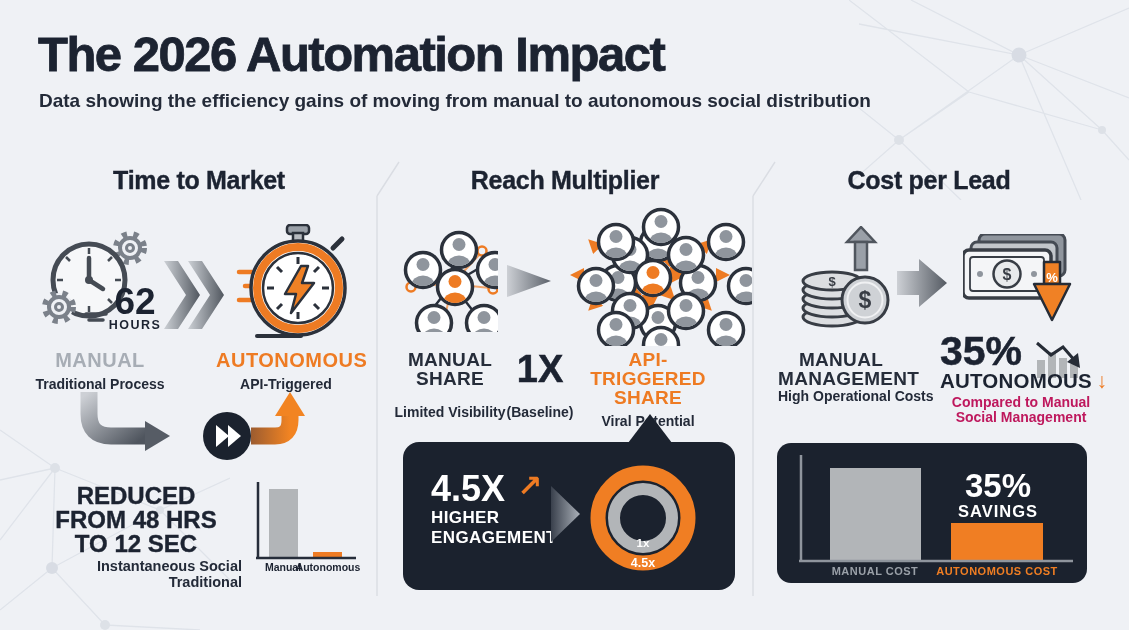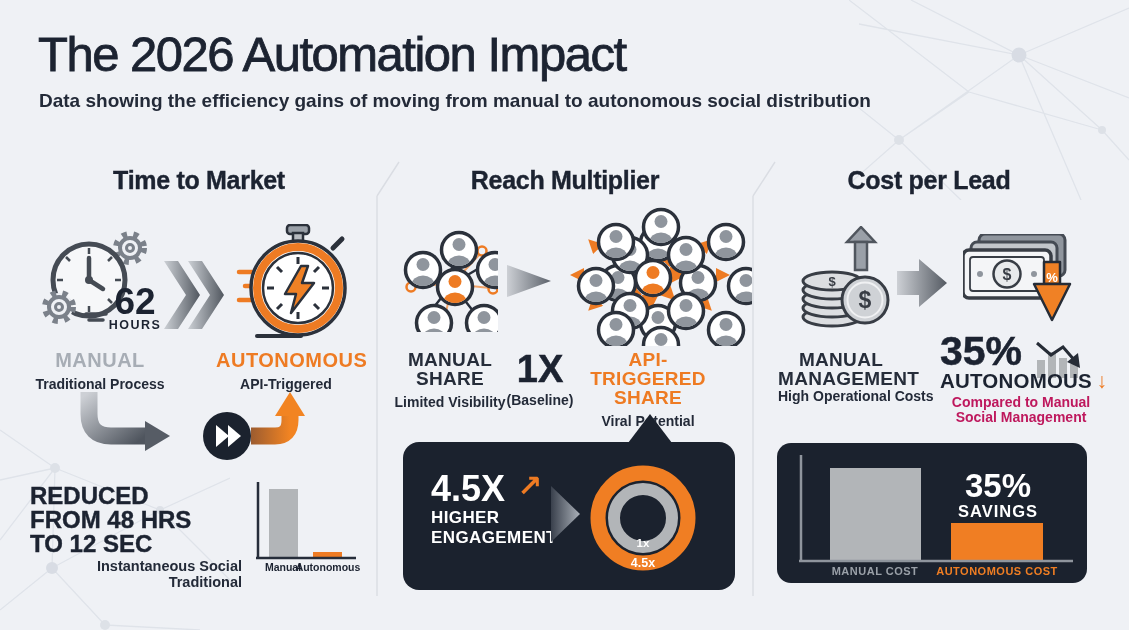--- a/index.html
+++ b/index.html
@@ -1,24 +1,24 @@
 <!DOCTYPE html>
 <html><head>
 <meta charset="utf-8">
 <style>
   html,body{margin:0;padding:0}
   body{font-family:"Liberation Sans","DejaVu Sans",sans-serif;background:#e9ecf1}
   #stage{position:relative;width:1129px;height:630px;background:#eff1f5;overflow:hidden}
   .abs{position:absolute}
   .c{text-align:center}
-  .r{text-align:left}
+  .r{text-align:center}
   .sub-ink{color:#262d3a}
   .gray{color:#a7adb5}
   .orange{color:#ee7b23}
-  .page-title{font-size:49px;font-weight:400;letter-spacing:-1.5px;color:#1c2331;-webkit-text-stroke:.8px #1c2331;white-space:nowrap}
+  .page-title{font-size:49px;font-weight:700;letter-spacing:-1.5px;color:#1c2331;-webkit-text-stroke:.8px #1c2331;white-space:nowrap}
   .page-subtitle{font-size:19px;font-weight:600;color:#232a38;white-space:nowrap}
   .col-heading{font-size:25px;font-weight:800;letter-spacing:-.3px;color:#1c2331;-webkit-text-stroke:.4px #1c2331}
   .lbl{font-size:19px;font-weight:800;line-height:19px;letter-spacing:.3px}
   .lbl1{font-size:20px;font-weight:800;letter-spacing:.5px}
   .sub{font-size:14px;font-weight:600;color:#232a38}
   .big48{font-size:37px;font-weight:800;line-height:33px;color:#1c2331;-webkit:.5px}
   .hours{font-size:12.5px;font-weight:800;letter-spacing:1.5px;color:#1c2331}
   .result{font-size:24px;font-weight:800;line-height:24px;color:#1c2331;-webkit-text-stroke:.4px #1c2331}
   .stat-big{font-size:41px;font-weight:800;line-height:38px;color:#1c2331;-webkit-text-stroke:.5px #1c2331}
   .bigx{font-size:38px;font-weight:800;color:#1c2331;-webkit-text-stroke:.5px #1c2331}
@@ -266,25 +266,25 @@
     <use href="#pg2" x="138" y="16" width="18" height="18"></use>
     <use href="#pg2" x="28" y="16" width="18" height="18"></use>
     <use href="#pg2" x="138" y="104" width="18" height="18"></use>
     <use href="#pg2" x="28" y="104" width="18" height="18"></use>
     <use href="#po2" x="65" y="52" width="34" height="34"></use>
   </svg>
 
   <div class="abs c" style="left:390px;top:350px;width:120px">
     <div class="lbl sub-ink">MANUAL</div>
     <div class="lbl sub-ink">SHARE</div>
-    <div class="sub" style="margin-top:6px">Limited Visibility</div>
+    <div class="sub" style="margin-top:16px">Limited Visibility</div>
   </div>
   <div class="abs c" style="left:500px;top:348px;width:80px">
     <div class="bigx">1X</div>
-    <div class="sub" style="margin-top:1px">(Baseline)</div>
+    <div class="sub" style="margin-top:13px">(Baseline)</div>
   </div>
   <div class="abs c" style="left:578px;top:350px;width:140px">
     <div class="lbl orange">API-TRIGGERED</div>
     <div class="lbl orange">SHARE</div>
     <div class="sub" style="margin-top:6px">Viral Potential</div>
   </div>
 
   <div class="notch" style="left:628px;top:414px"></div>
   <div class="panel" style="left:403px;top:442px;width:332px;height:148px">
     <div class="abs p-stat" style="left:28px;top:30px">4.5X</div>

